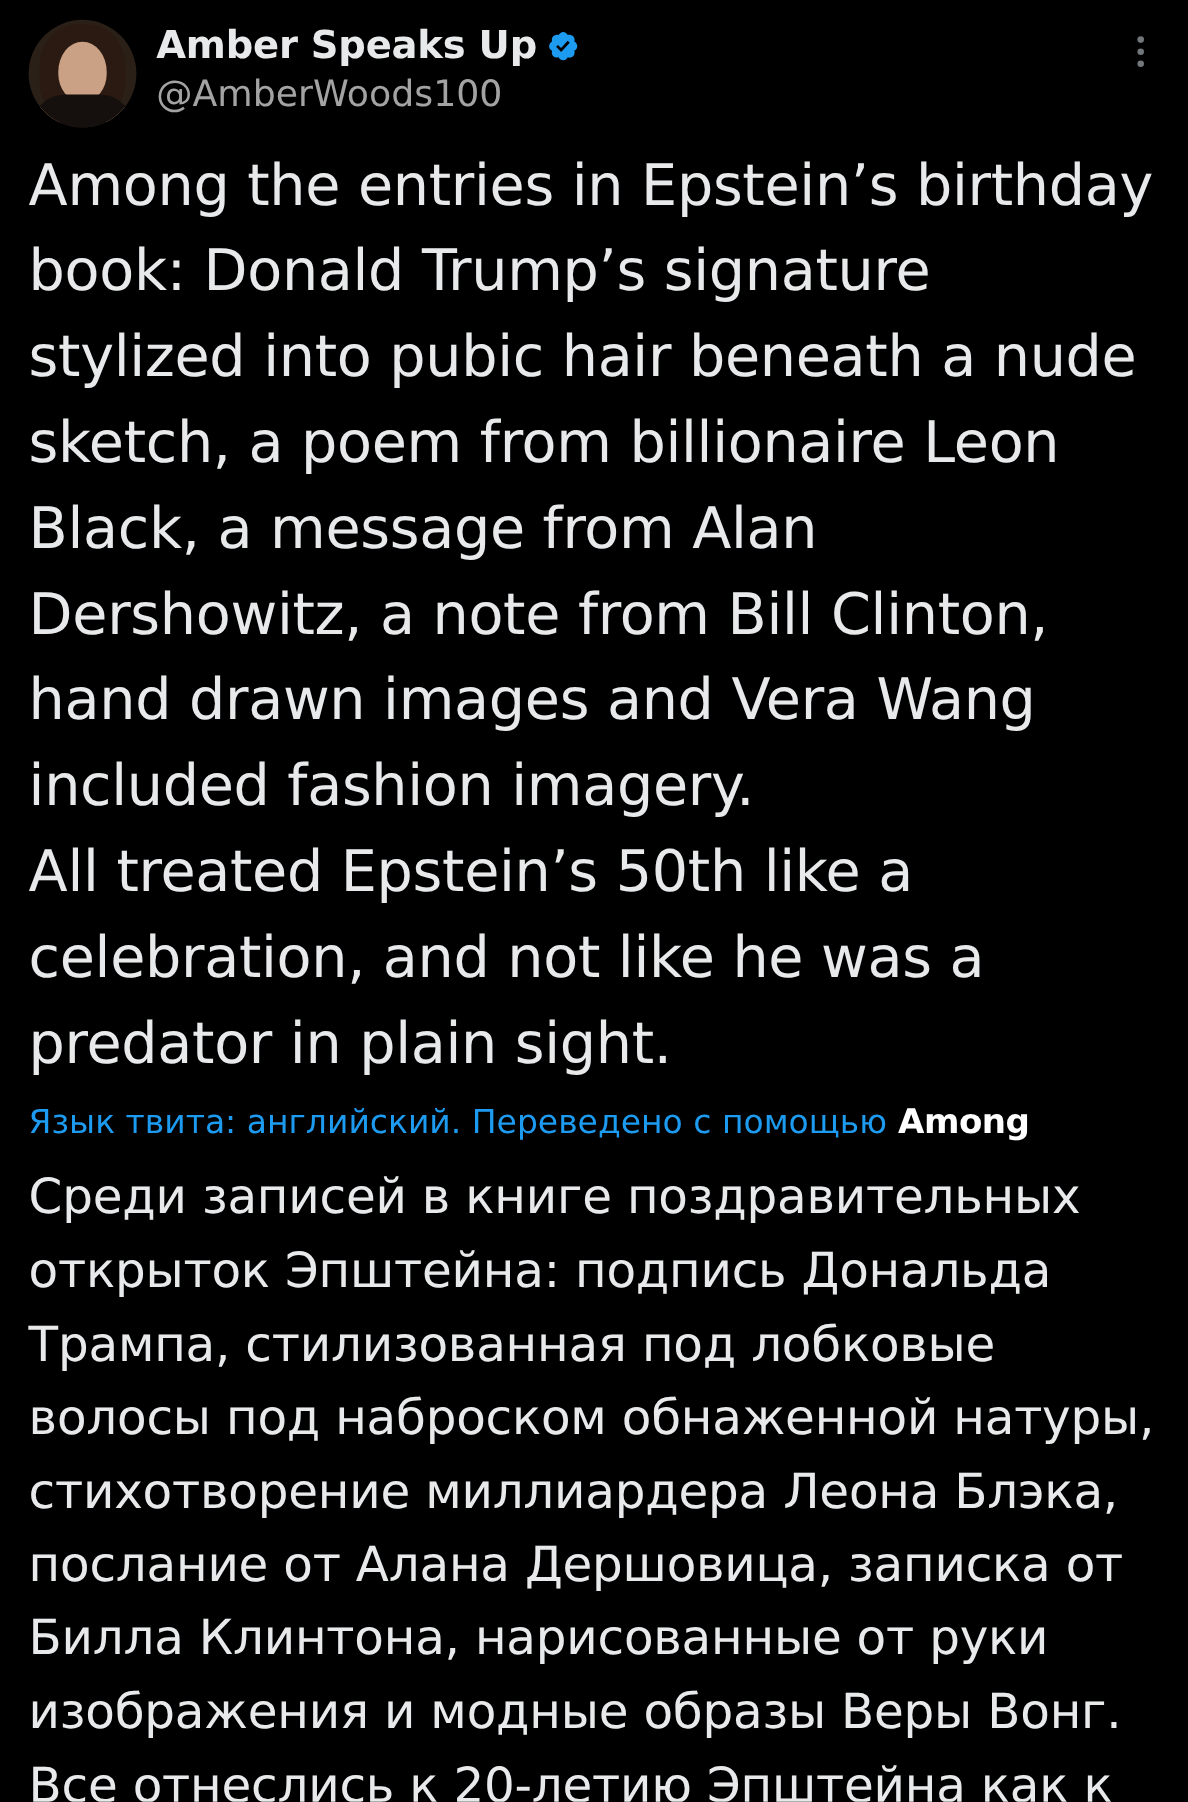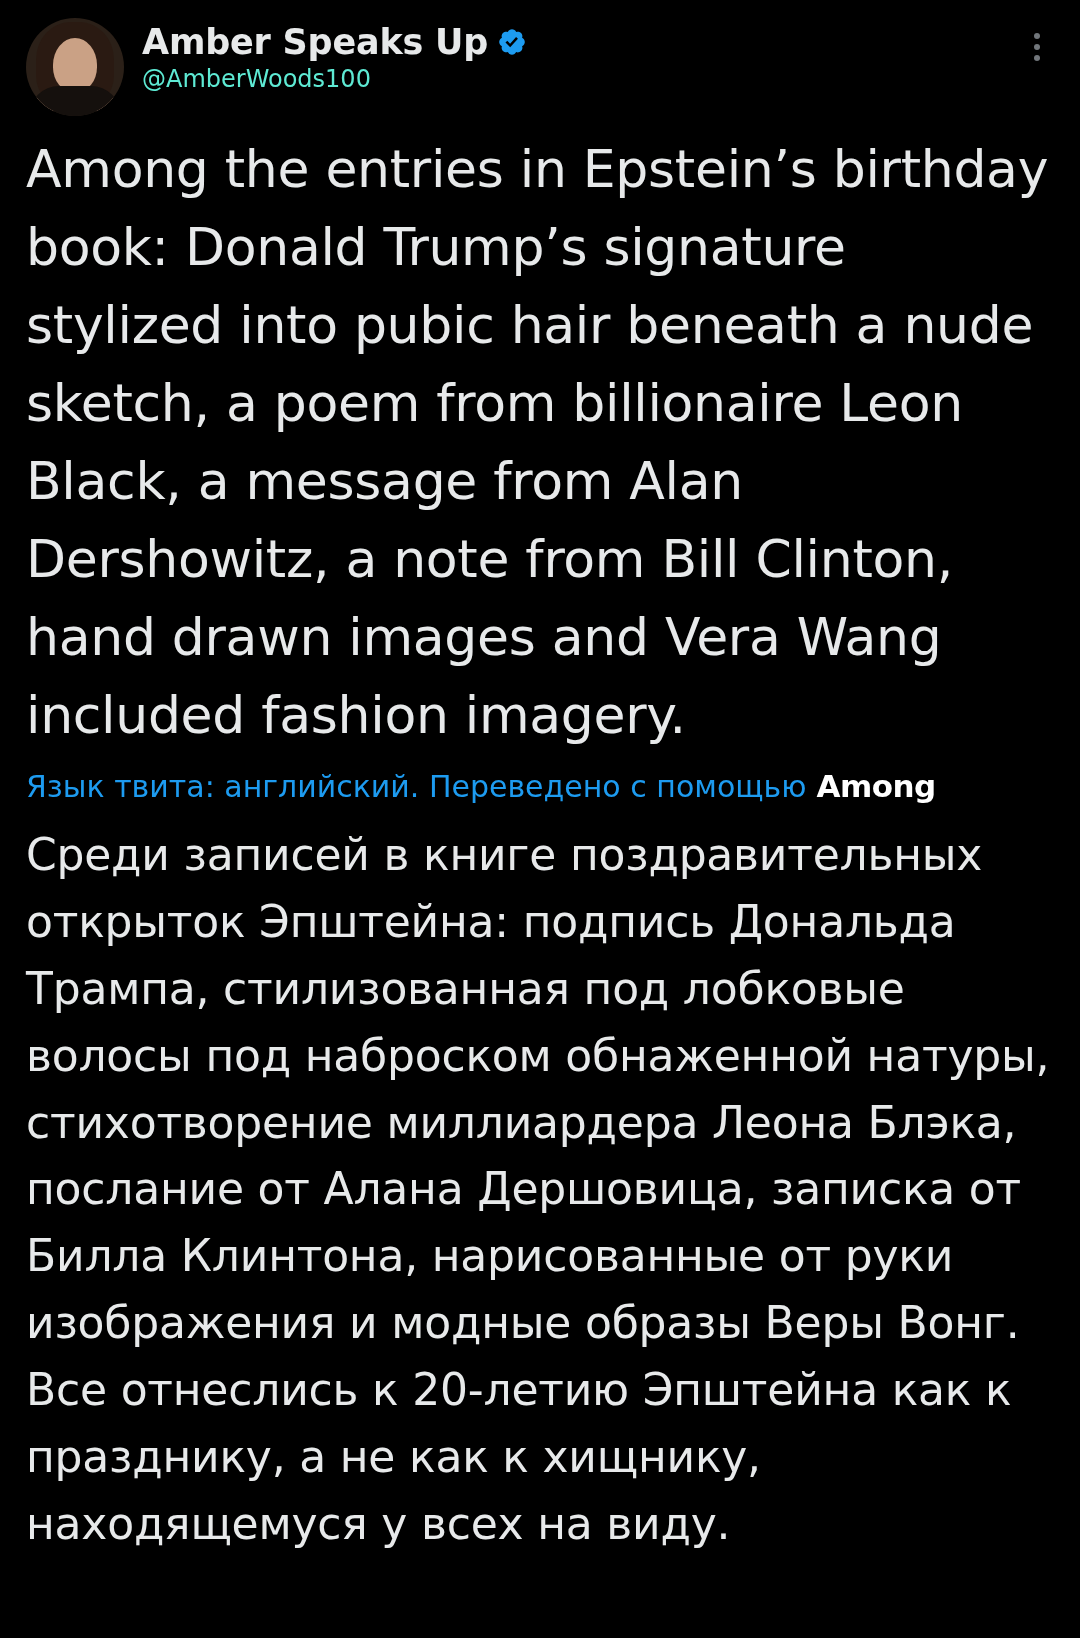--- a/index.html
+++ b/index.html
@@ -97,22 +97,22 @@
     letter-spacing: -0.2px;
     line-height: 1.15;
   }
   .verified {
     width: 30px;
     height: 30px;
     flex: 0 0 auto;
     display: block;
   }
   .handle {
-    font-size: 24px;
-    color: #5eead4;
+    font-size: 33px;
+    color: #a3a3a3;
     line-height: 1.3;
     margin-top: 2px;
   }
   .more-btn {
     position: absolute;
     right: 26px;
     top: 30px;
     width: 34px;
     height: 34px;
     display: flex;
@@ -192,20 +192,21 @@
   </div>
 
   <div class="more-btn">
     <i></i>
     <i></i>
     <i></i>
   </div>
 
   <div class="body-text">
     <p>Among the entries in Epstein’s birthday book: Donald Trump’s signature stylized into pubic hair beneath a nude sketch, a poem from billionaire Leon Black, a message from Alan Dershowitz, a note from Bill Clinton, hand drawn images and Vera Wang included fashion imagery.</p>
+    <p>All treated Epstein’s 50th like a celebration, and not like he was a predator in plain sight.</p>
   </div>
 
   <div class="translate-line">
     <span>Язык твита: английский. Переведено с помощью</span>
     <span class="google-word">Among</span>
   </div>
 
   <div class="translated">
     <p>Среди записей в книге поздравительных открыток Эпштейна: подпись Дональда Трампа, стилизованная под лобковые волосы под наброском обнаженной натуры, стихотворение миллиардера Леона Блэка, послание от Алана Дершовица, записка от Билла Клинтона, нарисованные от руки изображения и модные образы Веры Вонг.</p>
     <p>Все отнеслись к 20-летию Эпштейна как к празднику, а не как к хищнику, находящемуся у всех на виду.</p>

